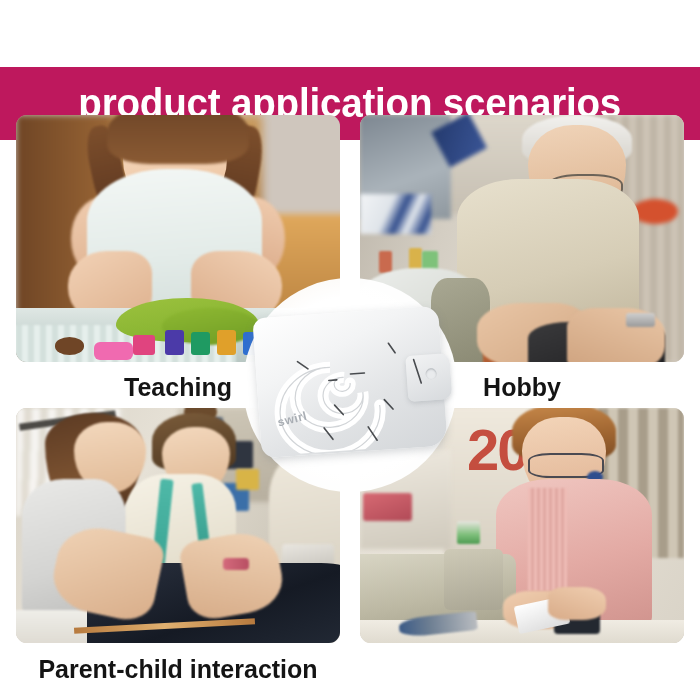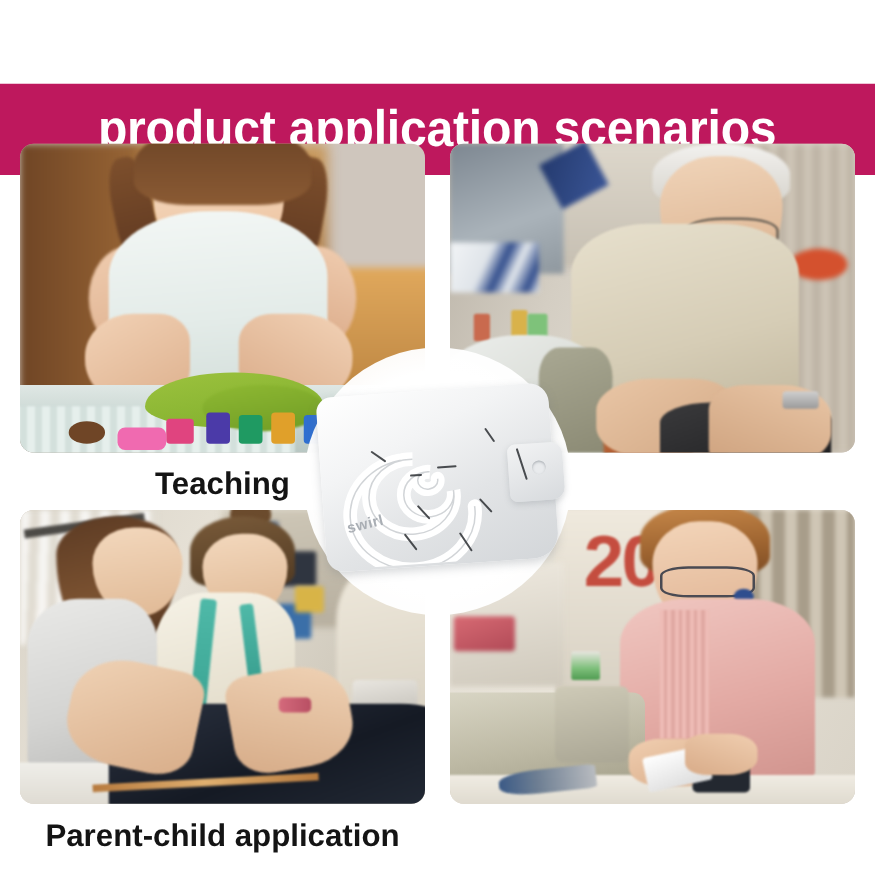--- a/index.html
+++ b/index.html
@@ -728,20 +728,21 @@
         <div class="layer tr-collar"></div>
         <div class="layer tr-vest"></div>
         <div class="layer tr-machine"></div>
         <div class="layer tr-machinehead"></div>
         <div class="layer tr-leather2"></div>
         <div class="layer tr-armL"></div>
         <div class="layer tr-leather"></div>
         <div class="layer tr-armR"></div>
         <div class="layer tr-watch"></div>
       </div>
+      <div class="caption">Hobby</div>
     </div>
 
     <div class="cell cell-bl">
       <div class="photo">
         <div class="layer bl-bg"></div>
         <div class="layer bl-rack"></div>
         <div class="layer bl-rod"></div>
         <div class="layer bl-shelf"></div>
         <div class="layer bl-box1"></div>
         <div class="layer bl-box2"></div>
@@ -758,21 +759,21 @@
         <div class="layer bl-womanB-torso"></div>
         <div class="layer bl-tape"></div>
         <div class="layer bl-tape2"></div>
         <div class="layer bl-table"></div>
         <div class="layer bl-fabric"></div>
         <div class="layer bl-womanA-arm"></div>
         <div class="layer bl-womanB-arm"></div>
         <div class="layer bl-bracelet"></div>
         <div class="layer bl-ruler"></div>
       </div>
-      <div class="caption">Parent-child application</div>
+      <div class="caption">Parent-child interaction</div>
     </div>
 
     <div class="cell cell-br">
       <div class="photo">
         <div class="layer br-bg"></div>
         <div class="layer br-stripes"></div>
         <div class="layer br-panel"></div>
         <div class="layer br-num">20</div>
         <div class="layer br-leftbg"></div>
         <div class="layer br-pink"></div>

